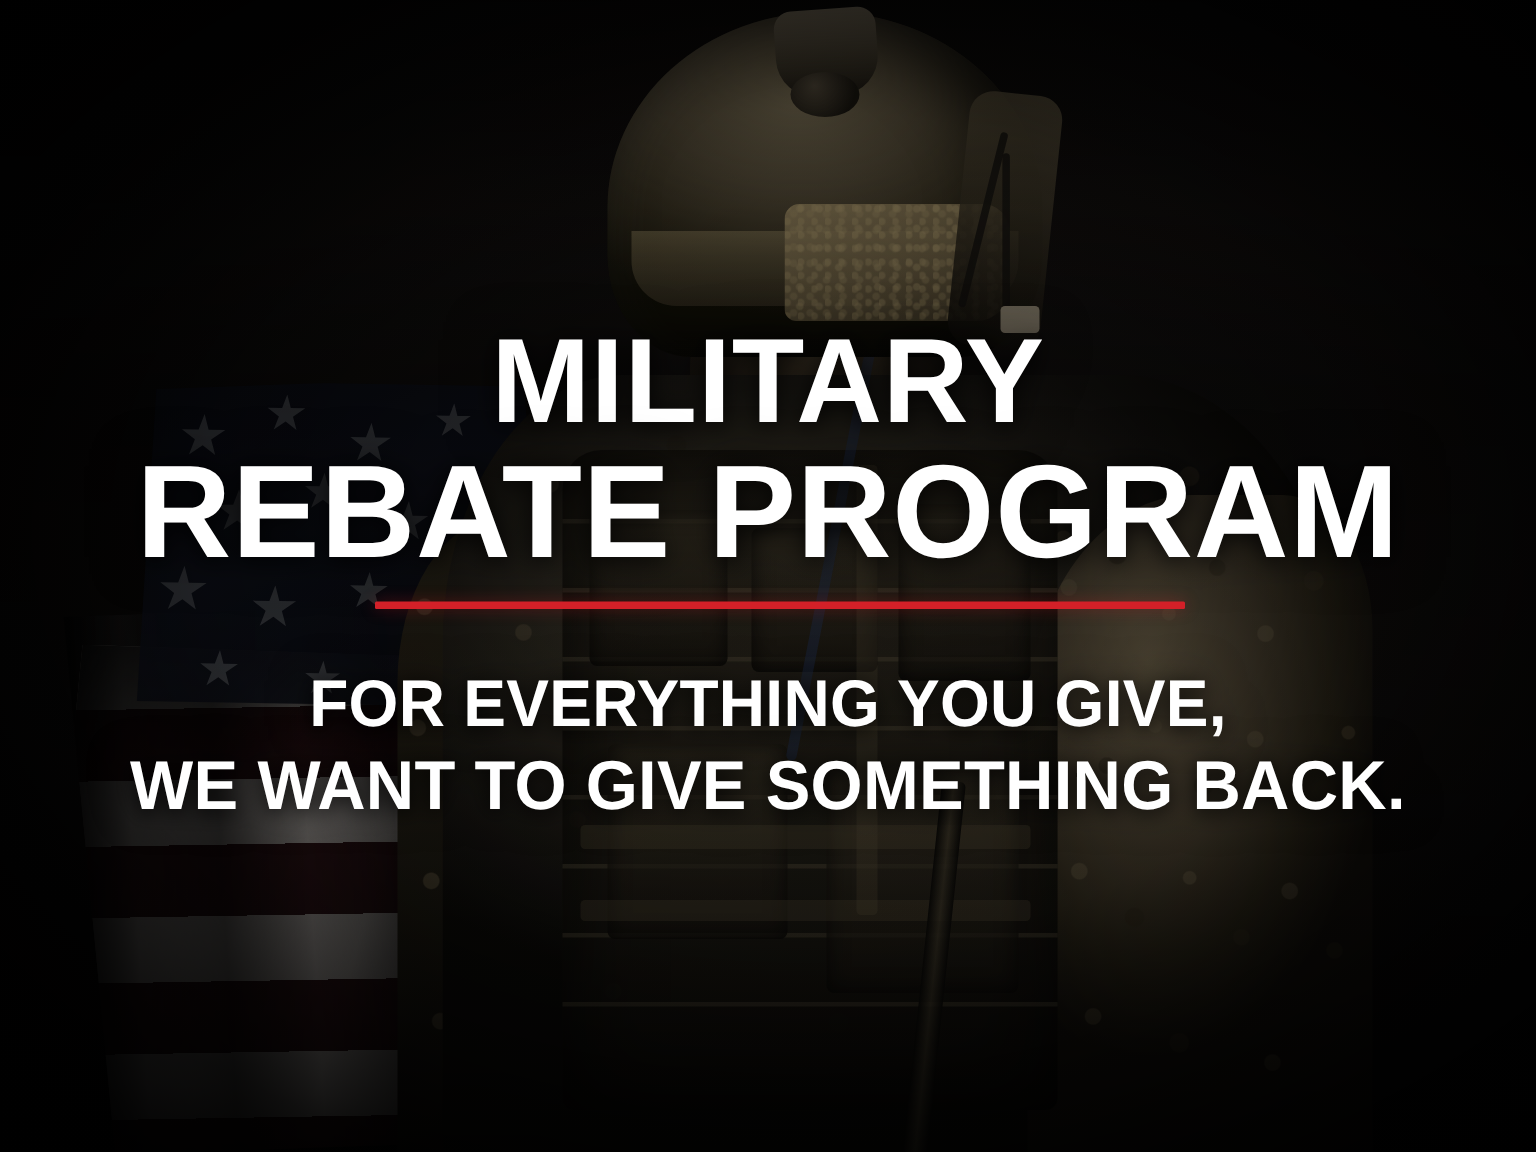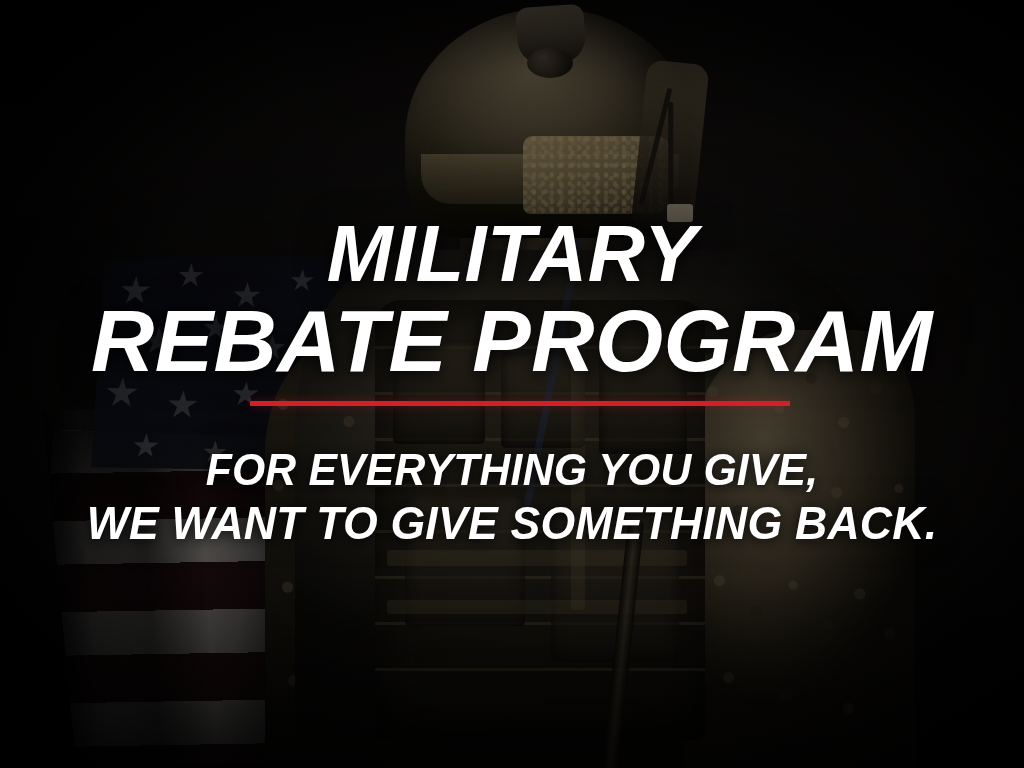--- a/index.html
+++ b/index.html
@@ -330,21 +330,20 @@
       rgba(0,0,0,0.40) 100%);
   }
 
   
   .content {
     position: absolute;
     inset: 0;
     display: flex;
     flex-direction: column;
     align-items: center;
-    font-style: italic;
   }
 
   .headline {
     color: #ffffff;
     font-weight: 700;
     text-align: center;
     letter-spacing: 0.5px;
     line-height: 0.96;
     text-shadow: 0 2px 14px rgba(0,0,0,0.75), 0 0 34px rgba(0,0,0,0.55);
     white-space: nowrap;

